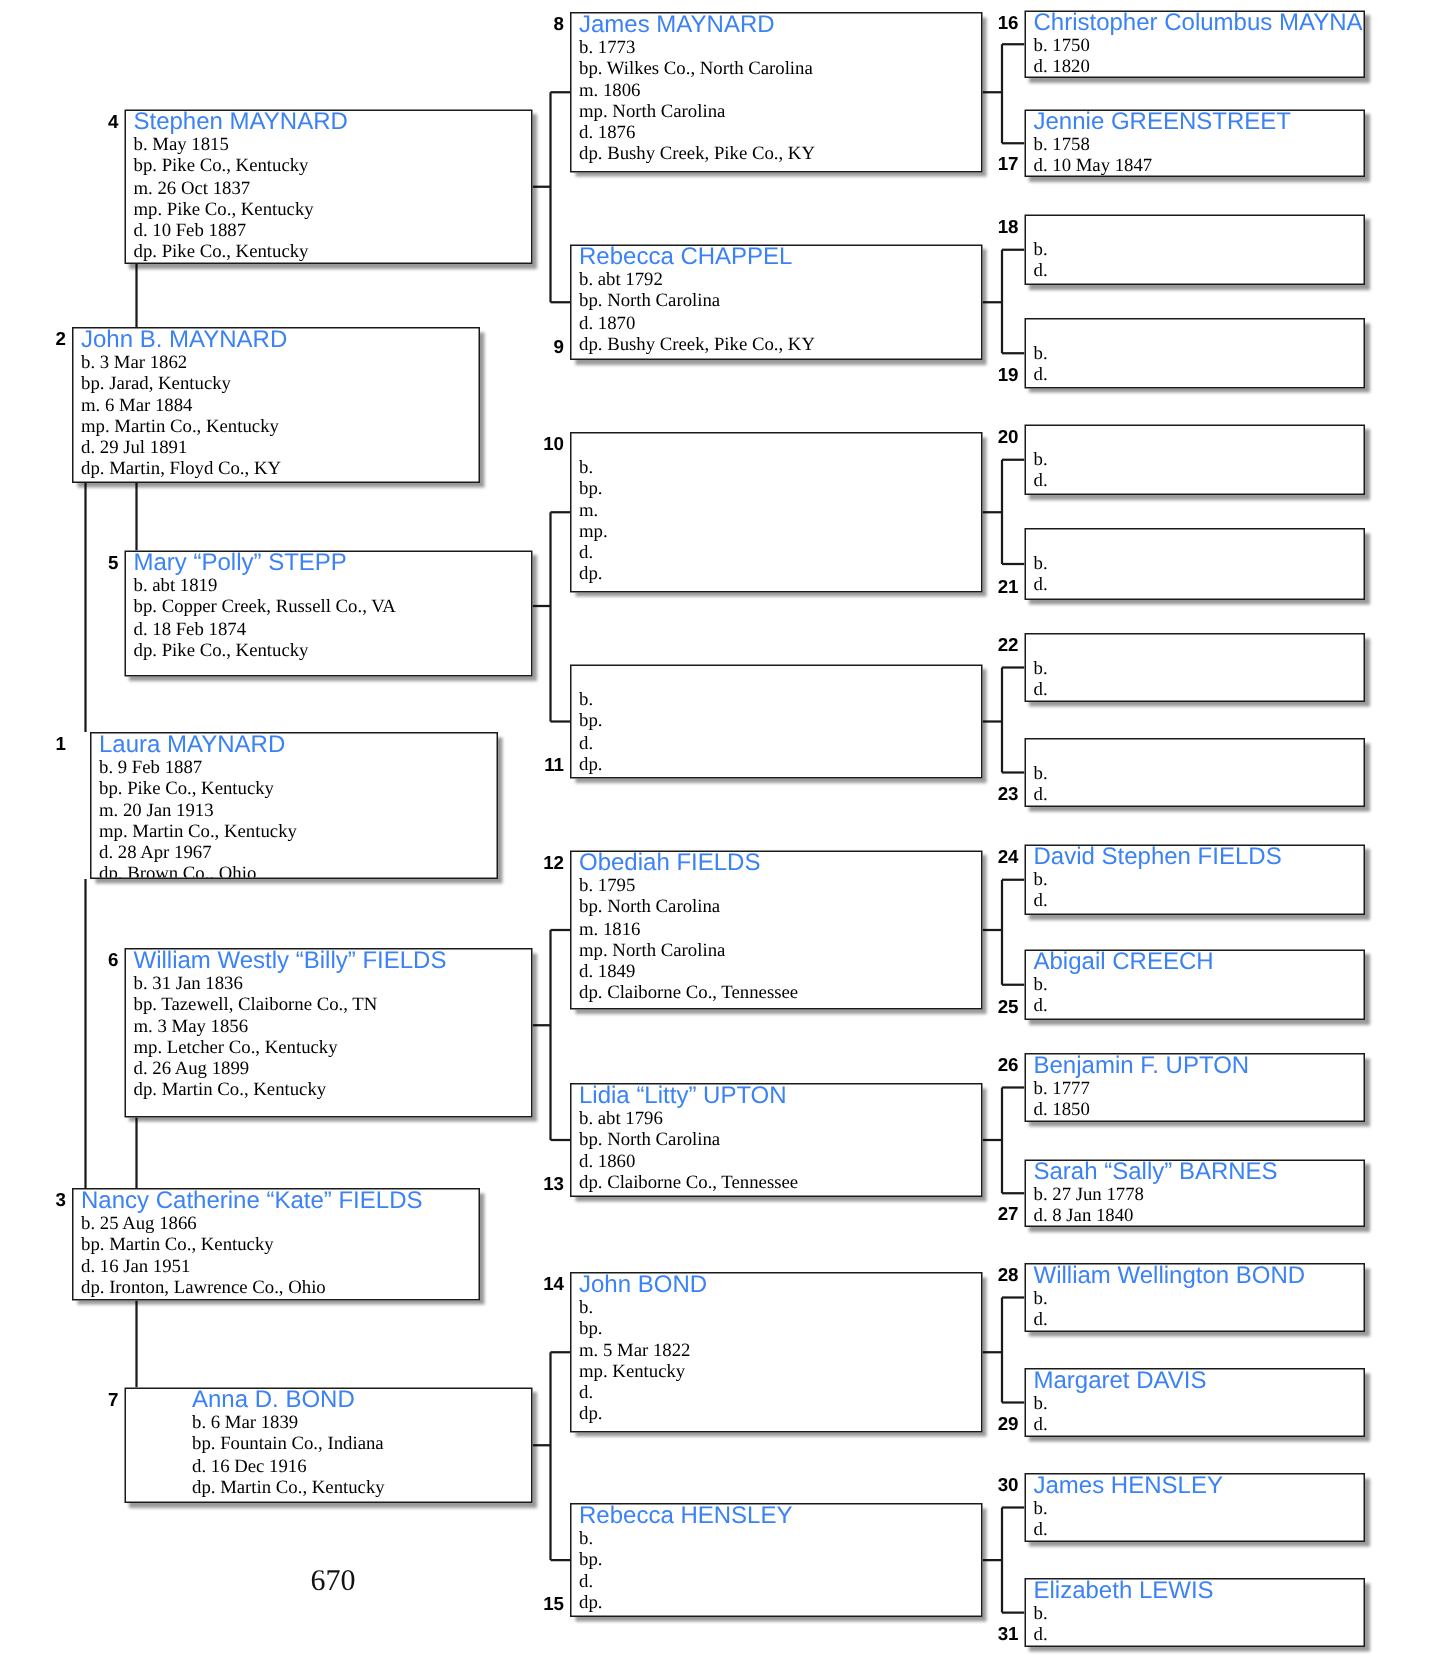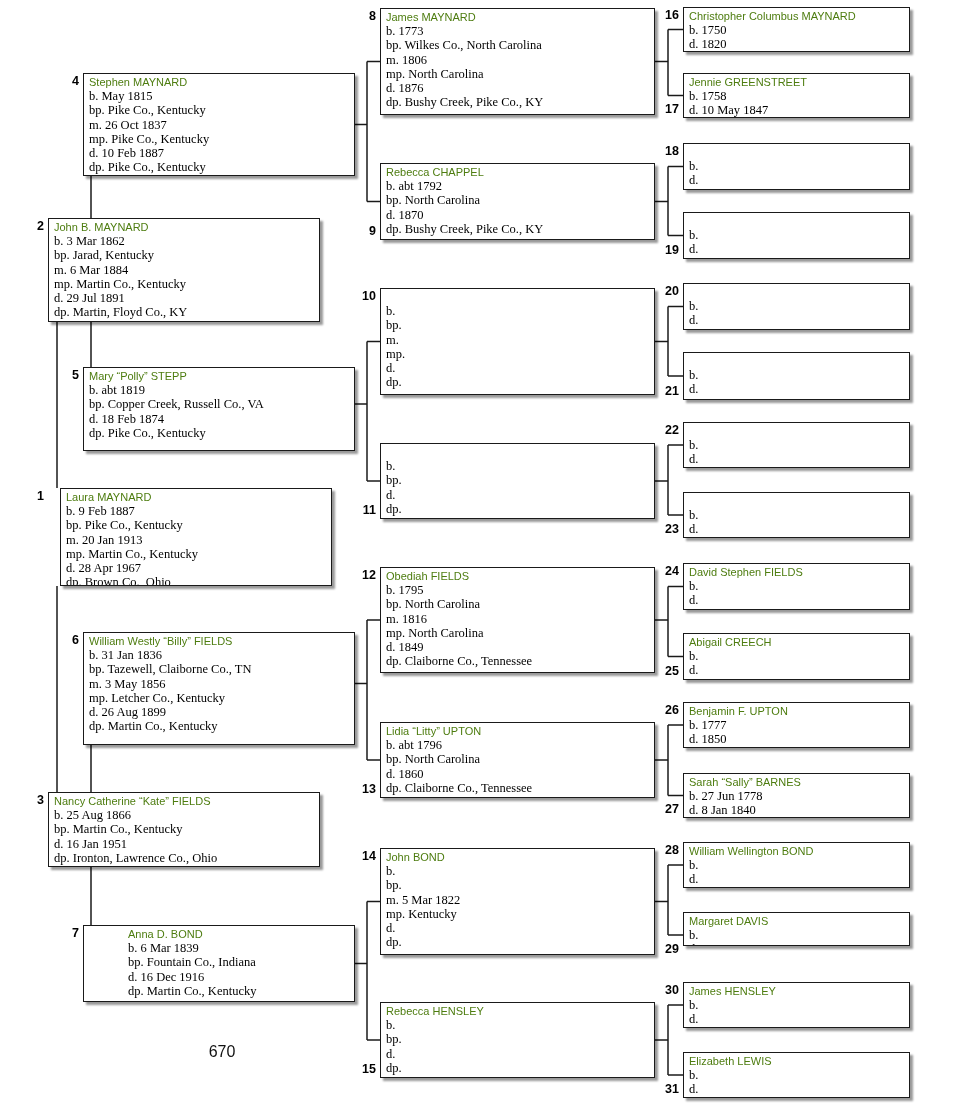--- a/index.html
+++ b/index.html
@@ -20,41 +20,41 @@
     position: absolute;
     background: #ffffff;
     border: 1.5px solid #1a1a1a;
     box-shadow: 3px 3px 2px rgba(0,0,0,0.40);
     z-index: 2;
     padding: 1px 2px 0 5px;
     overflow: hidden;
   }
   .pname {
     font-family: "Liberation Sans", sans-serif;
-    font-size: 11px; line-height: 14.2px;
-    color: #4d7c0f; white-space: nowrap;
+    font-size: 16px; line-height: 14.2px;
+    color: #3b82f6; white-space: nowrap;
     min-height: 14.2px;
   }
   .pline {
     font-family: "Liberation Serif", serif;
     font-size: 12.5px; line-height: 14.2px;
     color: #000; white-space: nowrap;
   }
   .pnum {
     position: absolute; width: 27px;
     text-align: right;
     font-family: "Liberation Sans", sans-serif;
     font-weight: bold; font-size: 12.5px; line-height: 14px;
     color: #000; z-index: 3;
   }
   #page-number {
     position: absolute; left: 172px; top: 1043px; width: 100px;
     text-align: center;
-    font-family: Liberation Sans, sans-serif;
-    font-size: 16px; color: #111;
+    font-family: Liberation Serif, serif;
+    font-size: 20px; color: #111;
   }
 </style>
 </head>
 <body>
 
 <div id="canvas">
   <svg id="connector-layer" width="960" height="1109" viewBox="0 0 960 1109">
       <line x1="57" y1="322" x2="57" y2="488" stroke="#1a1a1a" stroke-width="1.5"></line>
       <line x1="57" y1="586" x2="57" y2="792" stroke="#1a1a1a" stroke-width="1.5"></line>
       <line x1="91" y1="176" x2="91" y2="218" stroke="#1a1a1a" stroke-width="1.5"></line>
@@ -318,21 +318,21 @@
         <div class="pline">b. 27 Jun 1778</div>
         <div class="pline">d. 8 Jan 1840</div>
       </div>
       <div class="pnum" style="left: 652px; top: 802px;">27</div>
       <div class="pbox" style="left: 683px; top: 842px; width: 227px; height: 46px;">
         <div class="pname">William Wellington BOND</div>
         <div class="pline">b.</div>
         <div class="pline">d.</div>
       </div>
       <div class="pnum" style="left: 652px; top: 843px;">28</div>
-      <div class="pbox" style="left: 683px; top: 912px; width: 227px; height: 34px;">
+      <div class="pbox" style="left: 683px; top: 912px; width: 227px; height: 46px;">
         <div class="pname">Margaret DAVIS</div>
         <div class="pline">b.</div>
         <div class="pline">d.</div>
       </div>
       <div class="pnum" style="left: 652px; top: 942px;">29</div>
       <div class="pbox" style="left: 683px; top: 982px; width: 227px; height: 46px;">
         <div class="pname">James HENSLEY</div>
         <div class="pline">b.</div>
         <div class="pline">d.</div>
       </div>

